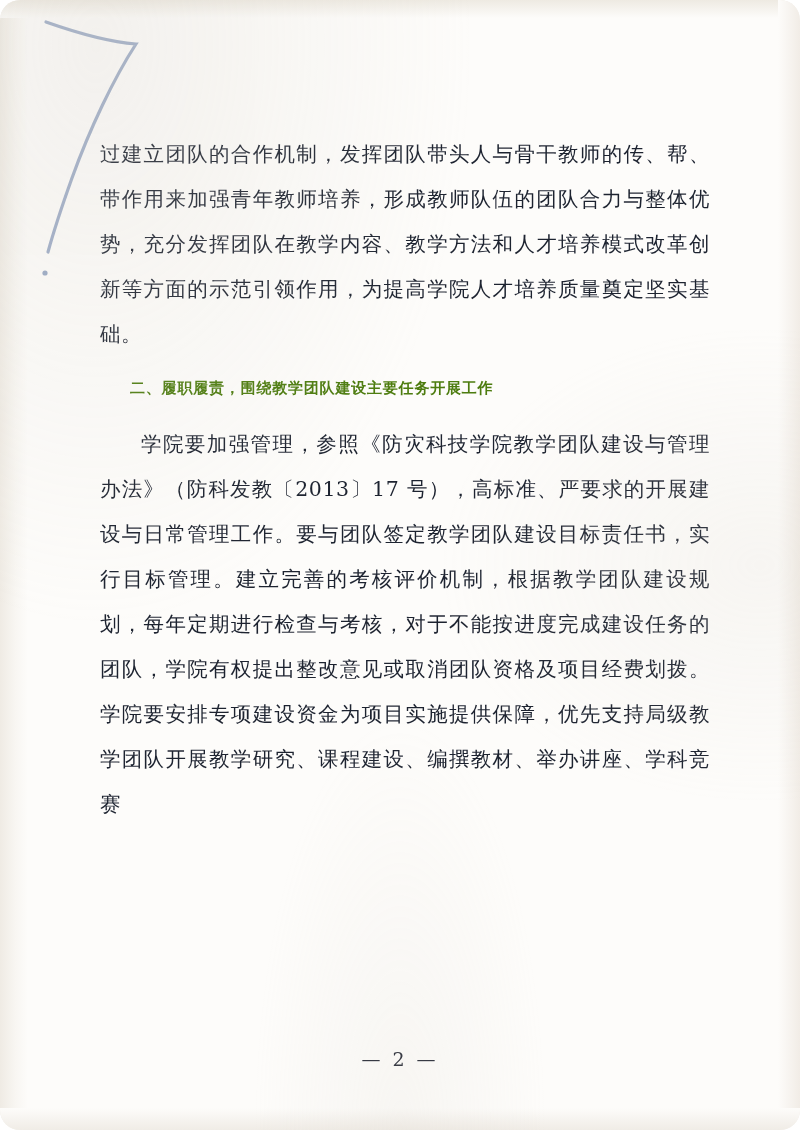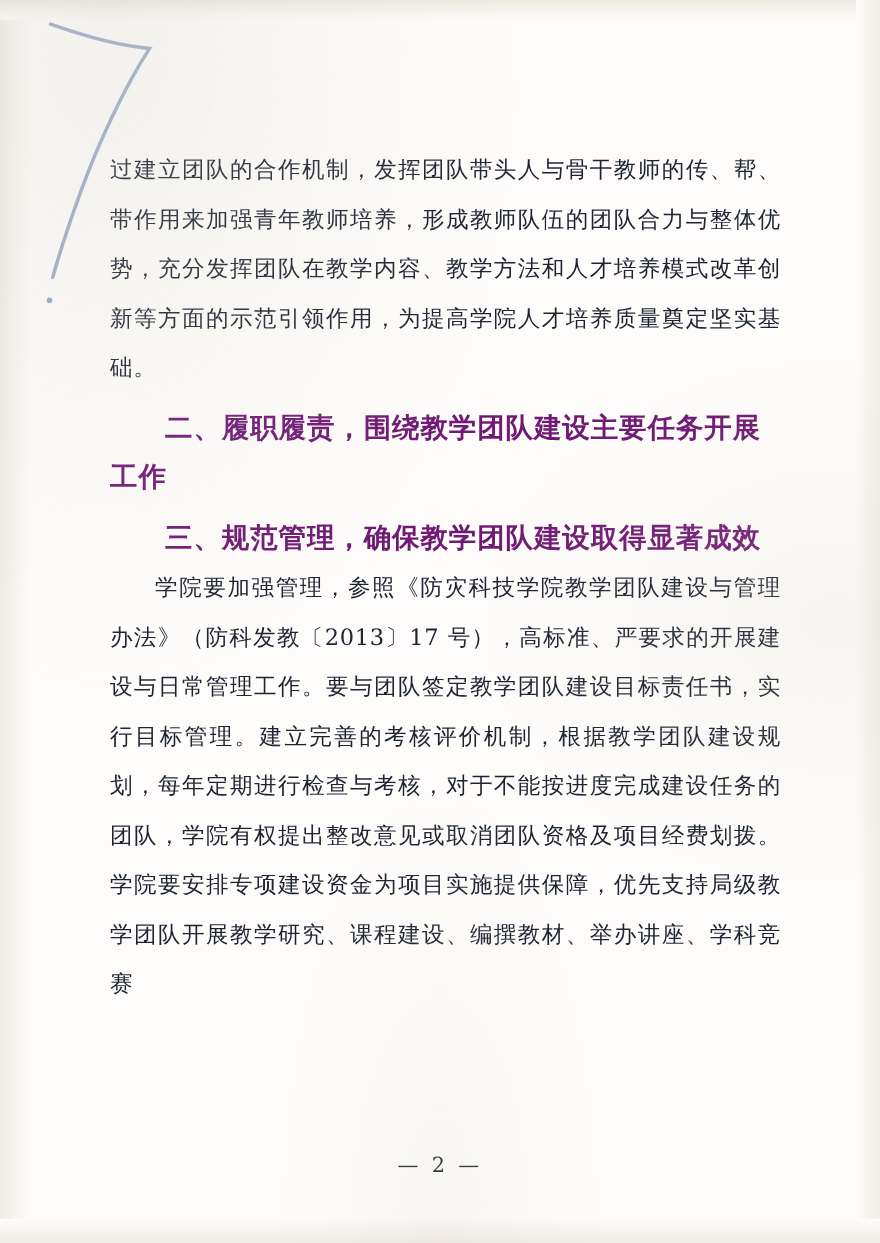--- a/index.html
+++ b/index.html
@@ -9,20 +9,21 @@
   }
   body {
     font-family: "DejaVu Serif", "Liberation Serif", serif;
   }
   .page {
     position: relative;
     width: 800px;
     height: 1130px;
     background: #fdfcfa;
     overflow: hidden;
+    border-radius: 20px;
   }
   
   .paper-edge-left {
     position: absolute;
     left: 0; top: 0;
     width: 28px; height: 1130px;
     background: linear-gradient(to right, #efebe4 0%, #f8f6f2 55%, #fdfcfa 100%);
   }
   .paper-edge-top {
     position: absolute;
@@ -63,28 +64,28 @@
     color: #1d2330;
     text-align: justify;
     text-justify: inter-ideograph;
     letter-spacing: 0.6px;
     margin: 0 0 0 0;
   }
   .para.indent {
     text-indent: 2em;
   }
   .heading {
-    font-size: 25px;
+    font-size: 15px;
     line-height: 45px;
-    color: #701a75;
+    color: #4d7c0f;
     font-weight: 700;
     text-indent: 2em;
     letter-spacing: 0.8px;
     margin: 0;
-    font-family: Liberation Sans, sans-serif;
+    font-family: Liberation Mono, monospace;
   }
   .gap {
     height: 10px;
   }
   .footer {
     position: absolute;
     left: 0;
     top: 1048px;
     width: 800px;
     text-align: center;
@@ -126,21 +127,20 @@
 
     <p class="para">过建立团队的合作机制，发挥团队带头人与骨干教师的传、帮、带作用来加强青年教师培养，形成教师队伍的团队合力与整体优势，充分发挥团队在教学内容、教学方法和人才培养模式改革创新等方面的示范引领作用，为提高学院人才培养质量奠定坚实基础。</p>
 
     <div class="gap"></div>
 
     <h2 class="heading">二、履职履责，围绕教学团队建设主要任务开展工作</h2>
 
 
     <div class="gap"></div>
 
-    <h2 class="heading">三、规范管理，确保教学团队建设取得显著成效</h2>
 
     <p class="para indent">学院要加强管理，参照《防灾科技学院教学团队建设与管理办法》（防科发教〔2013〕17 号），高标准、严要求的开展建设与日常管理工作。要与团队签定教学团队建设目标责任书，实行目标管理。建立完善的考核评价机制，根据教学团队建设规划，每年定期进行检查与考核，对于不能按进度完成建设任务的团队，学院有权提出整改意见或取消团队资格及项目经费划拨。学院要安排专项建设资金为项目实施提供保障，优先支持局级教学团队开展教学研究、课程建设、编撰教材、举办讲座、学科竞赛</p>
 
   </div>
 
   <div class="footer">
     <span class="pagenum">— 2 —</span>
   </div>
 
   <div class="scan-noise"></div>

